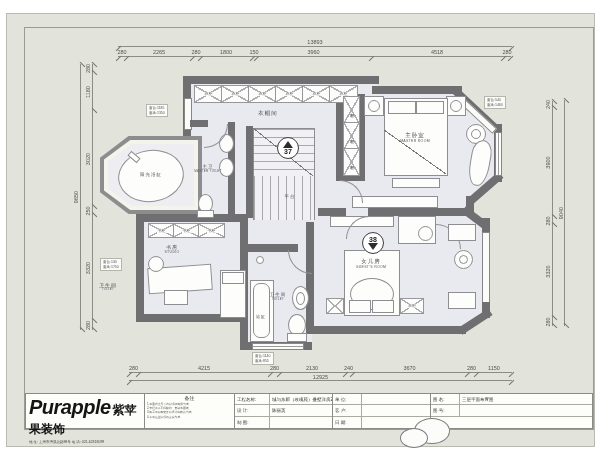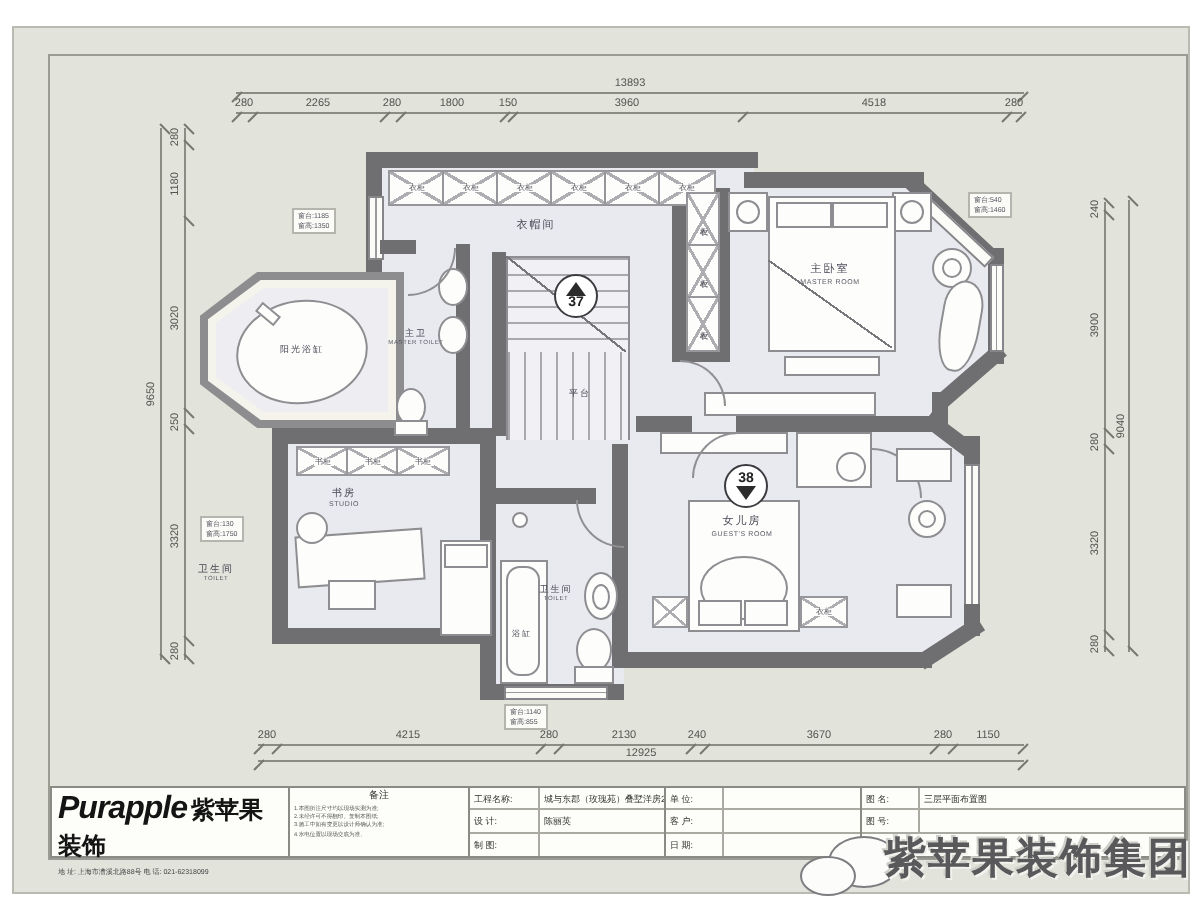--- a/index.html
+++ b/index.html
@@ -55,21 +55,21 @@
   .txtbelow .seg em{bottom:auto;top:2px;}
   .rot{transform:rotate(-90deg);transform-origin:0 0;}
   
   .tb{position:absolute;left:25px;top:393px;width:566px;height:34px;background:#fdfdf9;border:1px solid #8b8b85;z-index:4;}
   .tb .col{position:absolute;top:0;height:100%;border-left:1px solid #8b8b85;box-sizing:border-box;}
   .tb .row{position:relative;height:11.3px;border-bottom:1px solid #aaaaa2;box-sizing:border-box;
            display:flex;align-items:center;overflow:hidden;}
   .tb .row:last-child{border-bottom:none;}
   .tb .lbl{flex:none;font-size:4.5px;color:#333;padding:0 2px;border-right:1px solid #aaaaa2;height:100%;display:flex;align-items:center;}
   .tb .val{font-size:4.5px;color:#333;padding:0 2px;white-space:nowrap;}
-  .logo-en{font-size:16px;font-weight:900;font-style:italic;color:#141414;letter-spacing:-.5px;}
+  .logo-en{font-size:20px;font-weight:900;font-style:italic;color:#141414;letter-spacing:-.5px;}
   .logo-cn{font-size:12px;font-weight:bold;color:#141414;margin-left:2px;}
   .addr{font-size:3.5px;color:#444;margin-top:2px;white-space:nowrap;}
   .notes-title{font-size:5px;text-align:center;color:#333;line-height:1.4;}
   .notes-line{font-size:2.8px;color:#555;line-height:1.5;white-space:nowrap;overflow:hidden;}
   
   .wm{position:absolute;right:4px;bottom:12px;font-size:21px;font-weight:bold;color:#59595b;letter-spacing:1px;
       text-shadow:1px 1px 0 #f2f2ee,-1px -1px 0 #cfcfc9;z-index:9;white-space:nowrap;}
   .bubble{position:absolute;background:#fcfcfa;border:1.5px solid #7d7d81;border-radius:50%;z-index:9;}
 </style>
 </head>
@@ -453,14 +453,13 @@
       <div class="row">
           <span class="lbl" style="width:24px;">图 号:</span>
           <span class="val"></span>
         </div>
       <div class="row"></div>
     </div>
   </div>
 
   <div class="bubble" style="left:414px;top:418px;width:34px;height:24px;"></div>
   <div class="bubble" style="left:400px;top:428px;width:26px;height:18px;"></div>
-  <div class="wm">紫苹果装饰集团</div>
 </div>
 
 </body></html>

